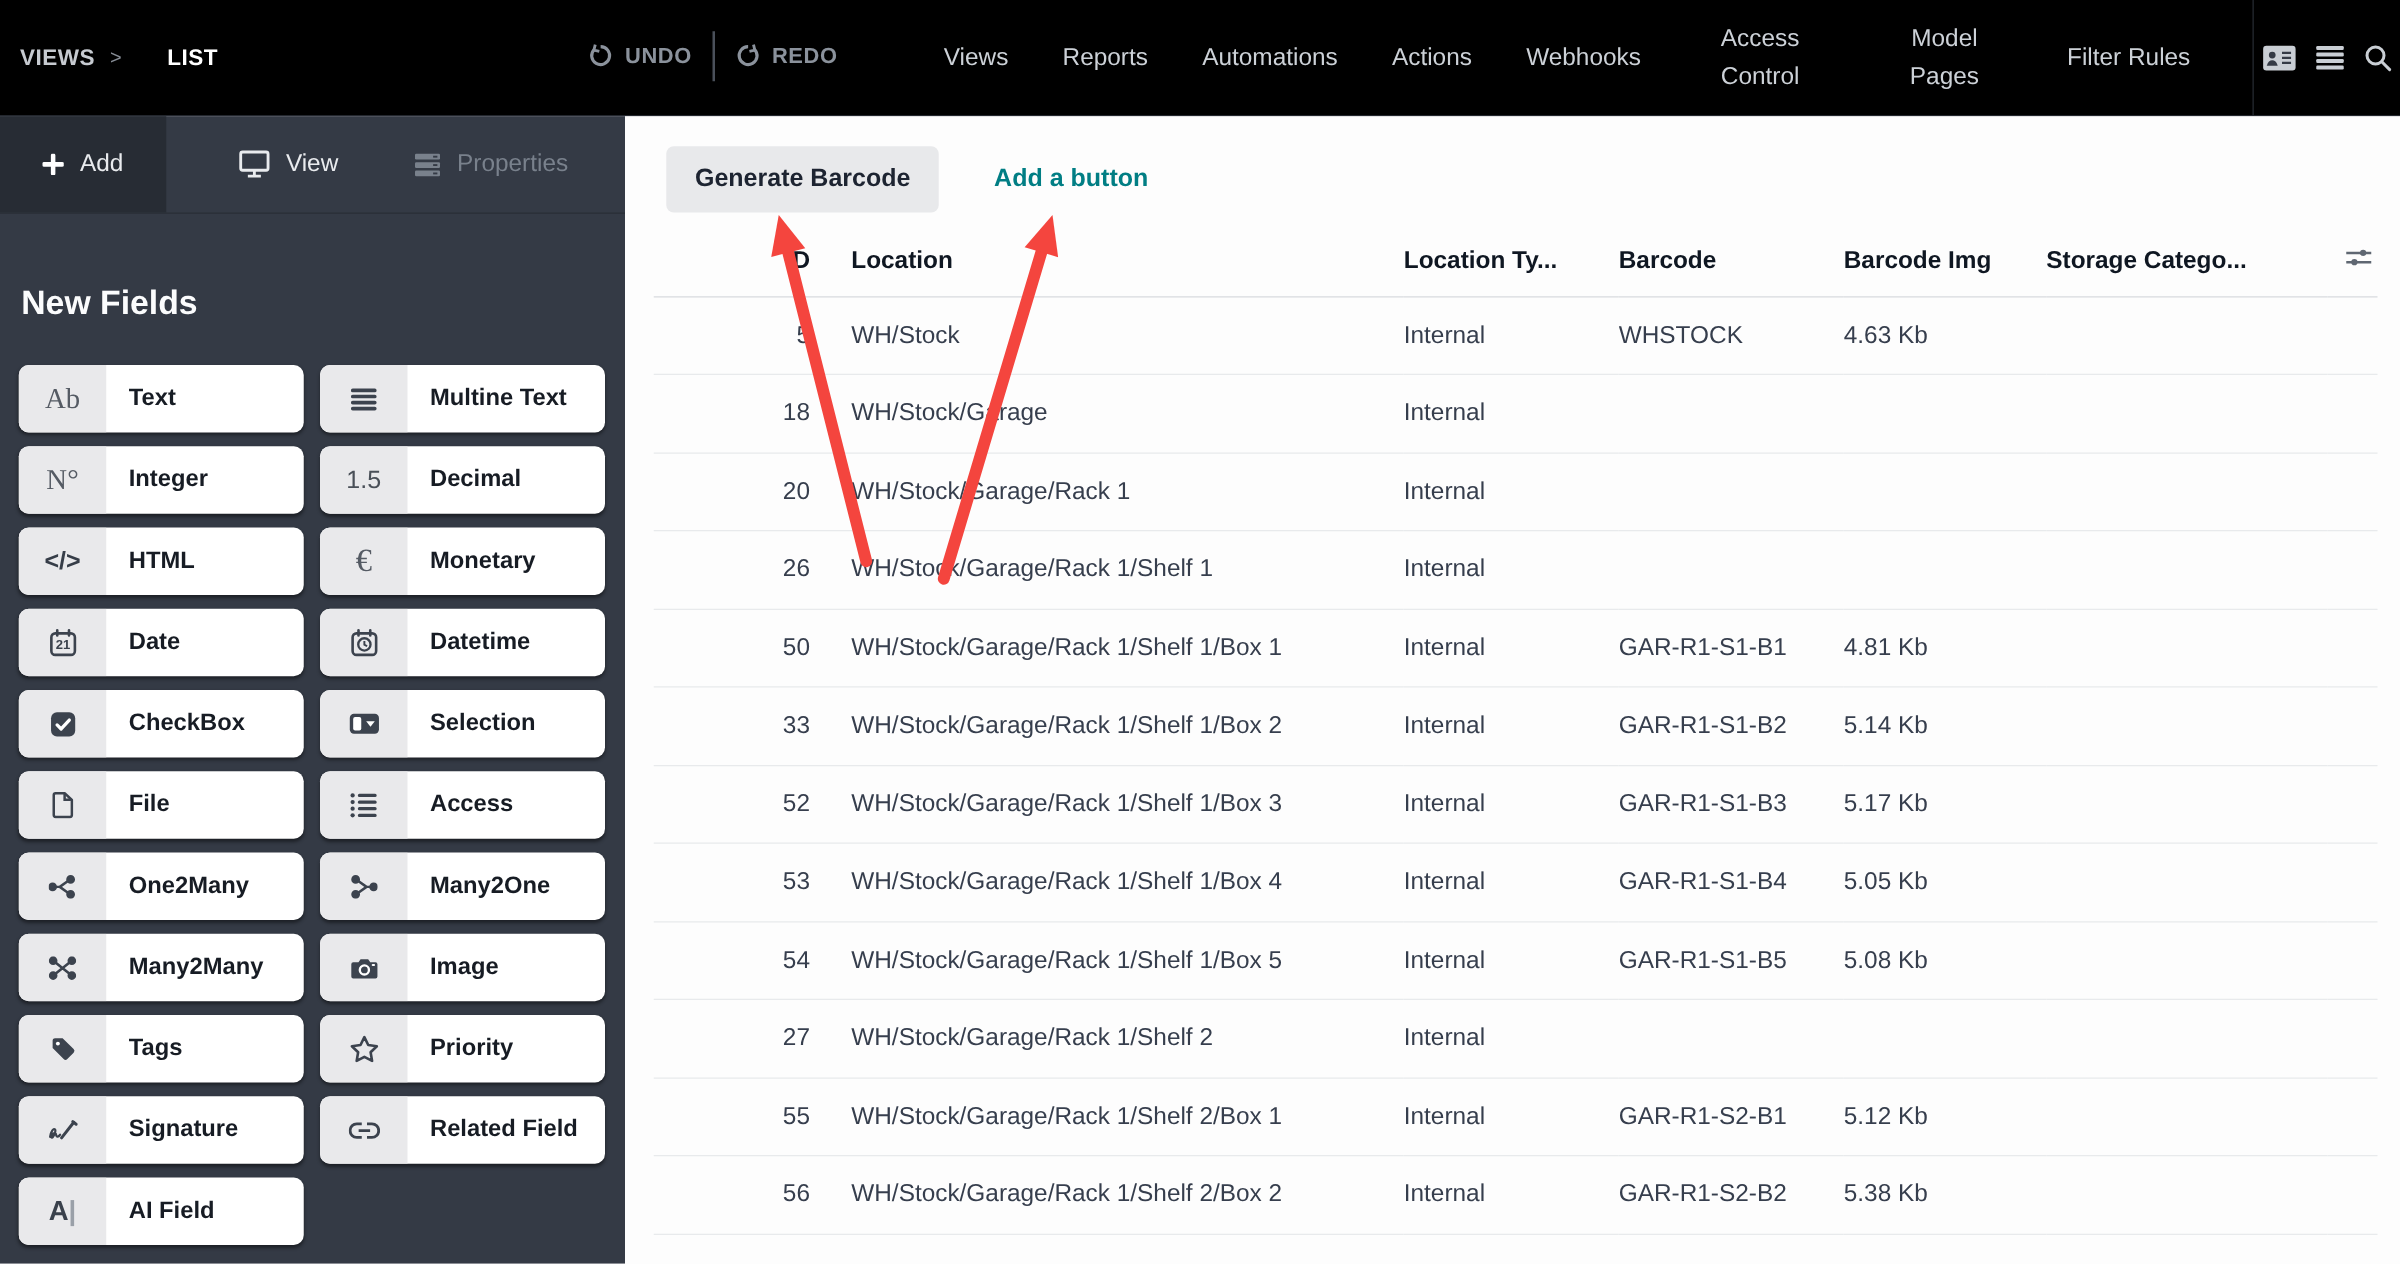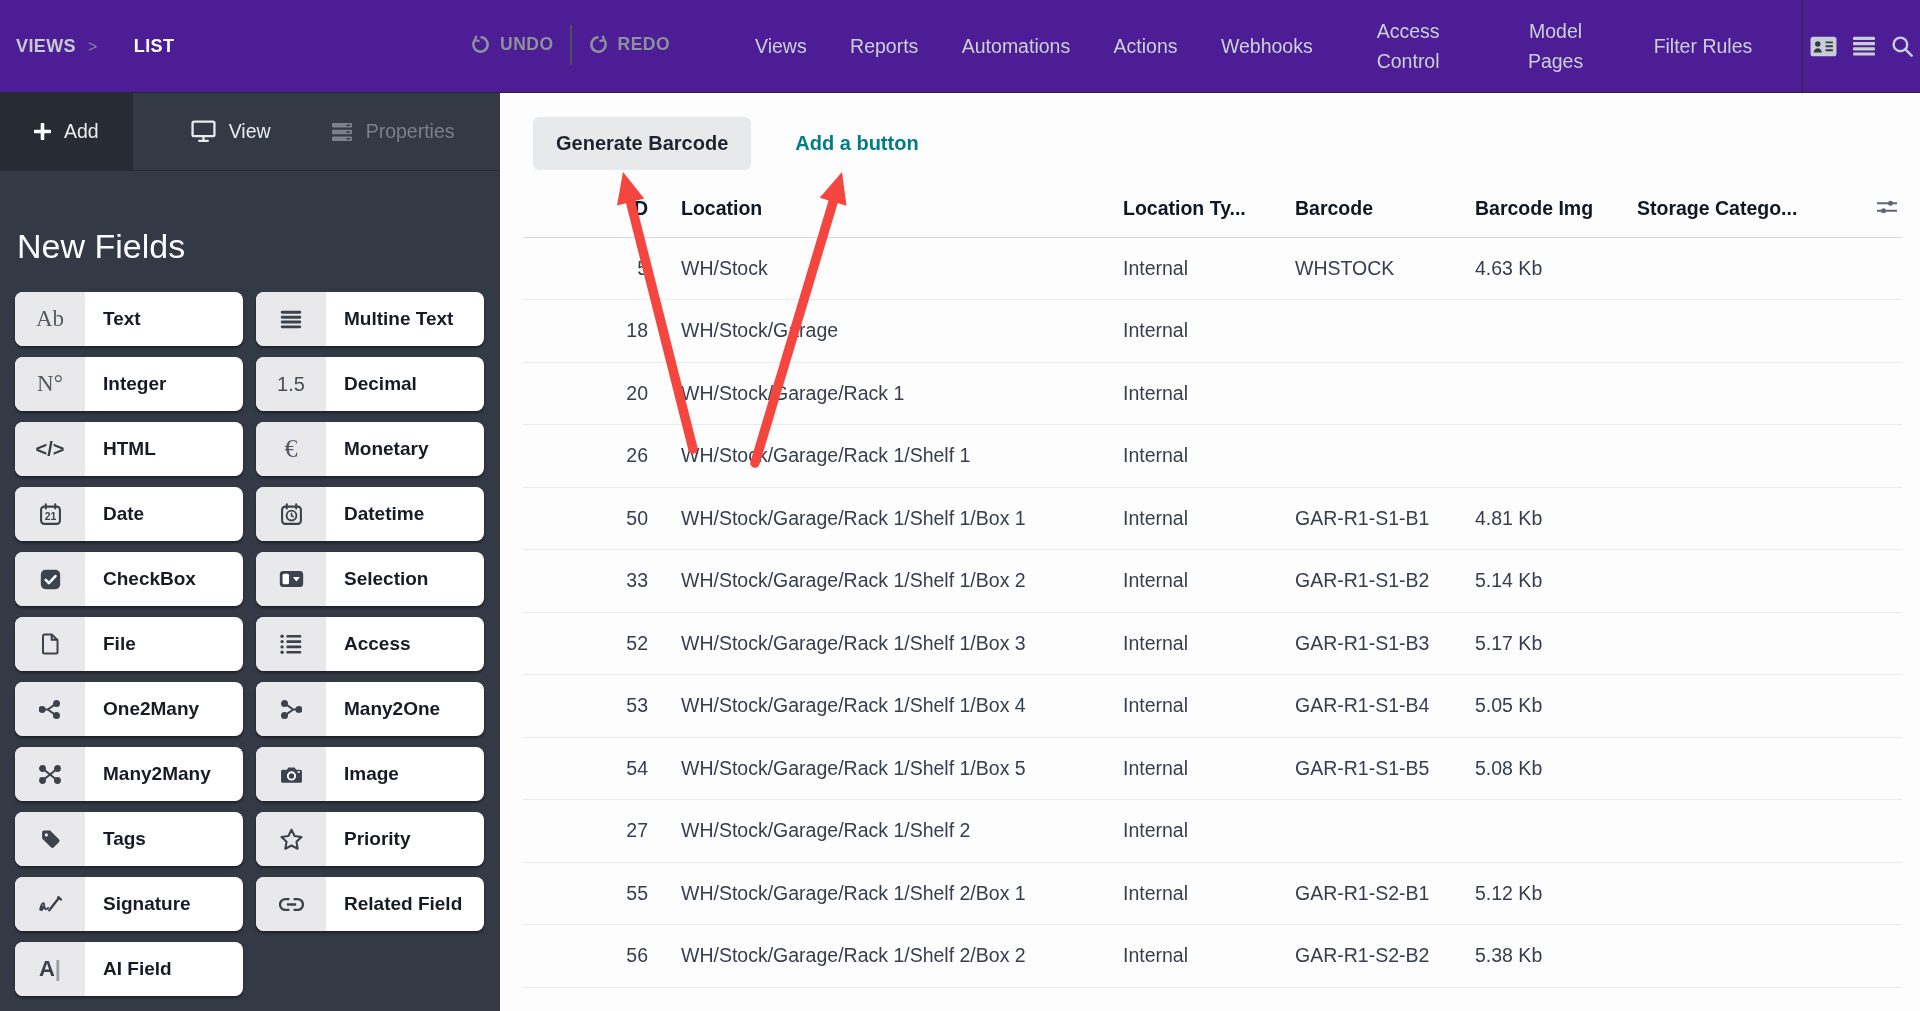--- a/index.html
+++ b/index.html
@@ -6,21 +6,21 @@
   html,body { width:1920px; height:1011px; overflow:hidden; }
   body {
     position:relative;
     font-family:"Liberation Sans","DejaVu Sans",sans-serif;
     background:#fdfdfd;
   }
 
   
   .topbar {
     position:absolute; top:0; left:0; width:1920px; height:93px;
-    background:#4c1d95; border-bottom:1px solid #23272e; color:#ccd1d7;
+    background:#000000; border-bottom:1px solid #23272e; color:#ccd1d7;
   }
   .breadcrumb { position:absolute; left:16px; top:0; height:93px; display:flex; align-items:center; font-size:18px; font-weight:700; letter-spacing:.4px; }
   .bc-root { color:#c6cad0; cursor:pointer; }
   .bc-sep  { color:#868c95; margin:0 12px; font-weight:400; font-size:16px; }
   .bc-cur  { color:#ffffff;padding-left:24px; }
   .undoredo { position:absolute; left:470px; top:0; height:89px; display:flex; align-items:center; font-size:17.5px; font-weight:700; color:#8b929c; }
   .ur-btn { display:flex; align-items:center; gap:9px; cursor:pointer; letter-spacing:.5px; }
   .ur-sep { width:2px; height:40px; background:#4a505a; margin:0 16px; }
   .topnav { position:absolute; left:755px; top:0; width:1000px; height:93px; display:flex; align-items:center; justify-content:space-between; }
   .nav-item { font-size:19.5px; color:#ccd1d7; cursor:pointer; text-align:center; line-height:1.5; white-space:nowrap; }
@@ -29,21 +29,21 @@
   .tb-icon { display:inline-flex; cursor:pointer; }
 
   
   .sidebar { position:absolute; top:93px; left:0; width:500px; bottom:0; background:#343a45; }
   .tabs { display:flex; height:78px; align-items:stretch; border-bottom:1px solid #292e36; }
   .tab { display:flex; align-items:center; gap:13px; padding:0 30px; font-size:19.5px; color:#e9ebee; cursor:pointer; }
   .tab.active { background:#272c34; padding:0 34px; }
   .tab.view { margin-left:28px; }
   .tab.muted { color:#79818c; }
   .tab .ticon { display:inline-flex; }
-  .section-title { position:absolute; top:134px; left:17px; color:#fbfcfd; font-size:34px; font-weight:400; }
+  .section-title { position:absolute; top:134px; left:17px; color:#fbfcfd; font-size:27px; font-weight:700; }
   .fields { position:absolute; top:199px; left:15px; width:470px; display:grid; grid-template-columns:228px 228px; gap:11px 13px; }
   .card { height:54px; background:#ffffff; border-radius:8px; display:flex; align-items:center; overflow:hidden; box-shadow:0 2px 3px rgba(0,0,0,.45); cursor:grab; }
   .card-icon { width:70px; align-self:stretch; background:#e9e9eb; display:flex; align-items:center; justify-content:center; color:#3c434e; flex:none; }
   .card-label { padding-left:18px; font-weight:700; font-size:19px; color:#171c24; white-space:nowrap; }
   .tico { font-size:20px; color:#4a5058; }
   .tico.serif { font-family:"Liberation Serif","DejaVu Serif",serif; font-size:23px; color:#555b64; }
   .tico.bold { font-weight:700; color:#363d48; }
   .tico.big { font-size:26px; }
   .tico.ai b { font-weight:700; color:#3a414c; font-size:22px; }
   .tico.ai i { font-style:normal; color:#9aa0a8; font-weight:600; font-size:22px; }

